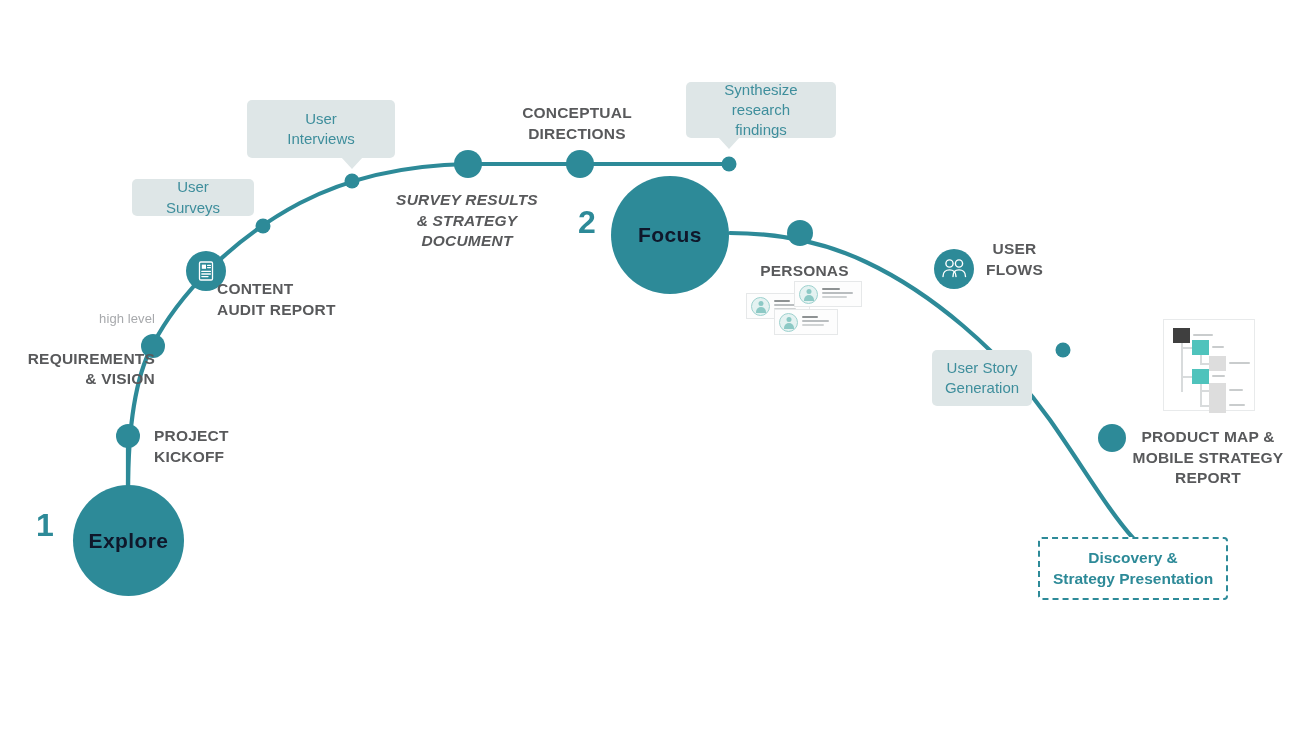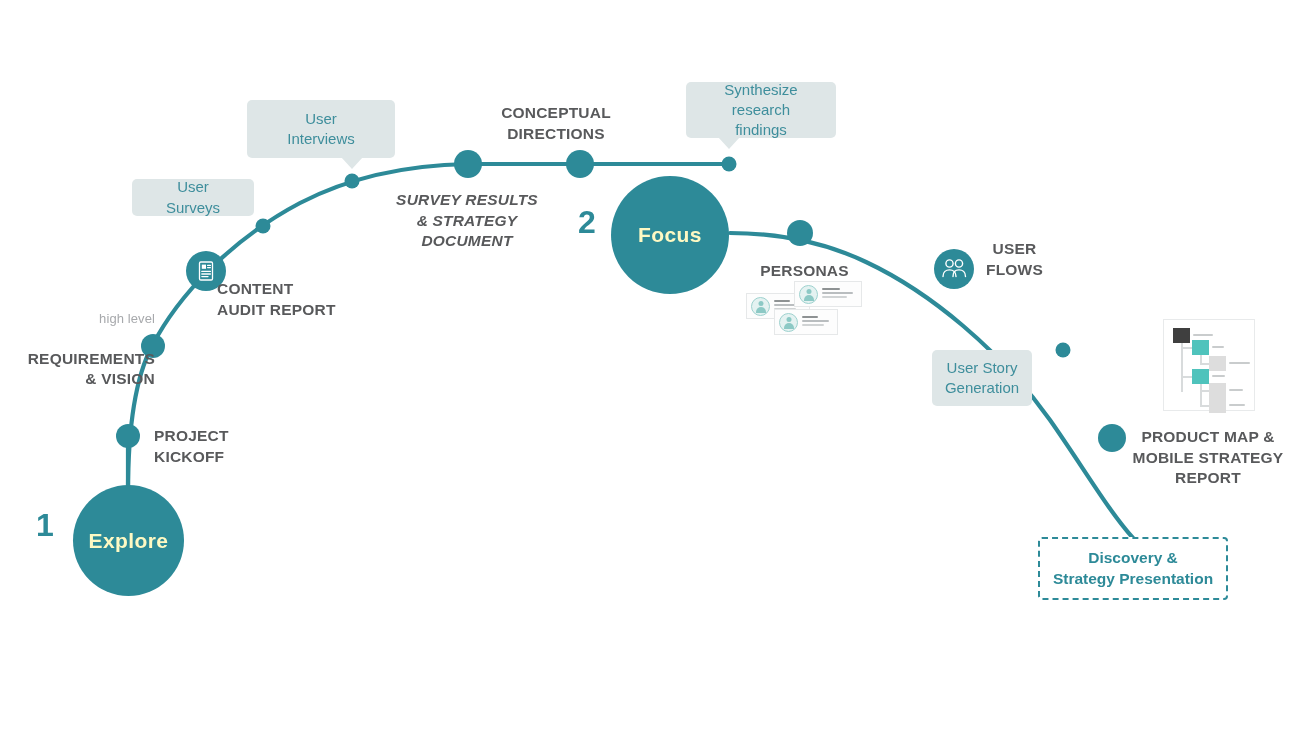--- a/index.html
+++ b/index.html
@@ -53,21 +53,21 @@
   
   .phase-circle {
     position: absolute;
     border-radius: 50%;
     background: #2D8A98;
     display: flex;
     align-items: center;
     justify-content: center;
   }
   .phase-circle span {
-    color: #fef9c3;
+    color: #0f172a;
     font-size: 21px;
     font-weight: bold;
     letter-spacing: 0.4px;
   }
   .phase-number {
     position: absolute;
     color: #2D8A98;
     font-size: 32px;
     font-weight: bold;
   }
@@ -266,21 +266,21 @@
 &amp; VISION</span>
   </div>
 
   <div class="label left" style="left:217px; top:279px;">CONTENT
 AUDIT REPORT</div>
 
   <div class="label center" style="left:381px; top:190px; width:172px;font-style:italic;">SURVEY RESULTS
 &amp; STRATEGY
 DOCUMENT</div>
 
-  <div class="label center" style="left:471px; top:103px; width:170px;">CONCEPTUAL
+  <div class="label center" style="left:492px; top:103px; width:170px;">CONCEPTUAL
 DIRECTIONS</div>
 
   <div class="label center" style="left:742px; top:261px; width:125px;">PERSONAS</div>
 
   <div class="label center" style="left:972px; top:239px; width:85px;">USER
 FLOWS</div>
 
   <div class="label center" style="left:1124px; top:427px; width:168px;">PRODUCT MAP &amp;
 MOBILE STRATEGY
 REPORT</div>

